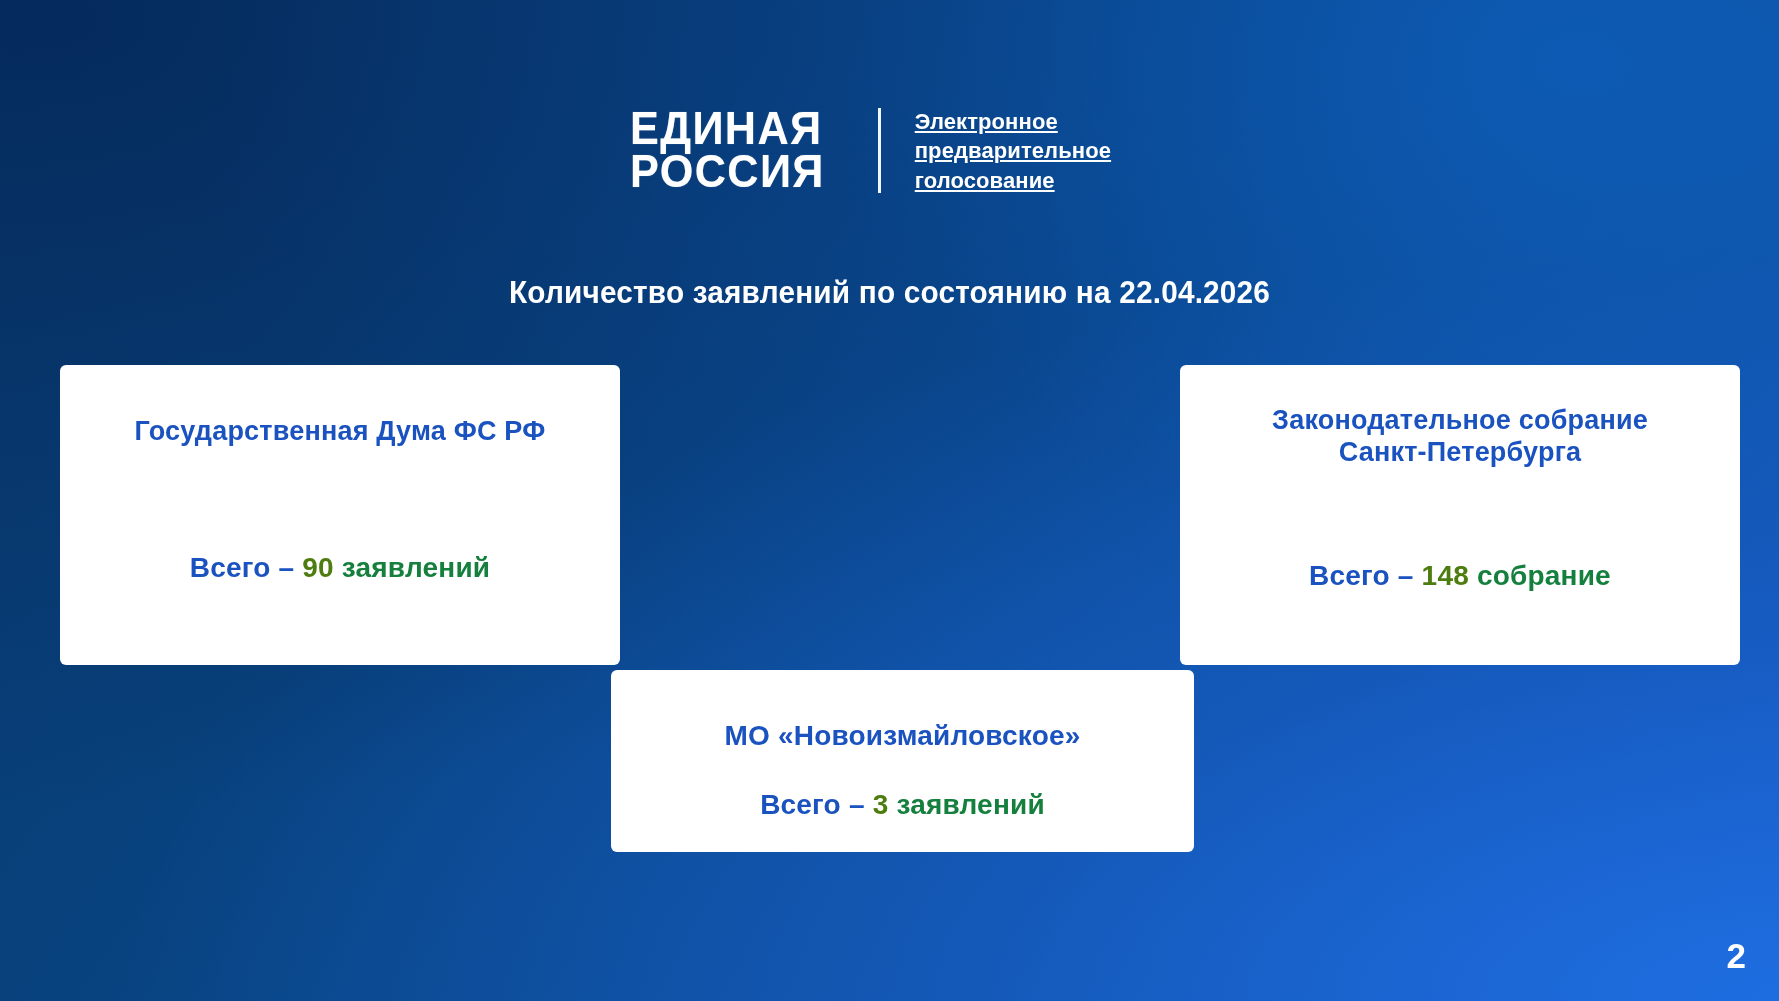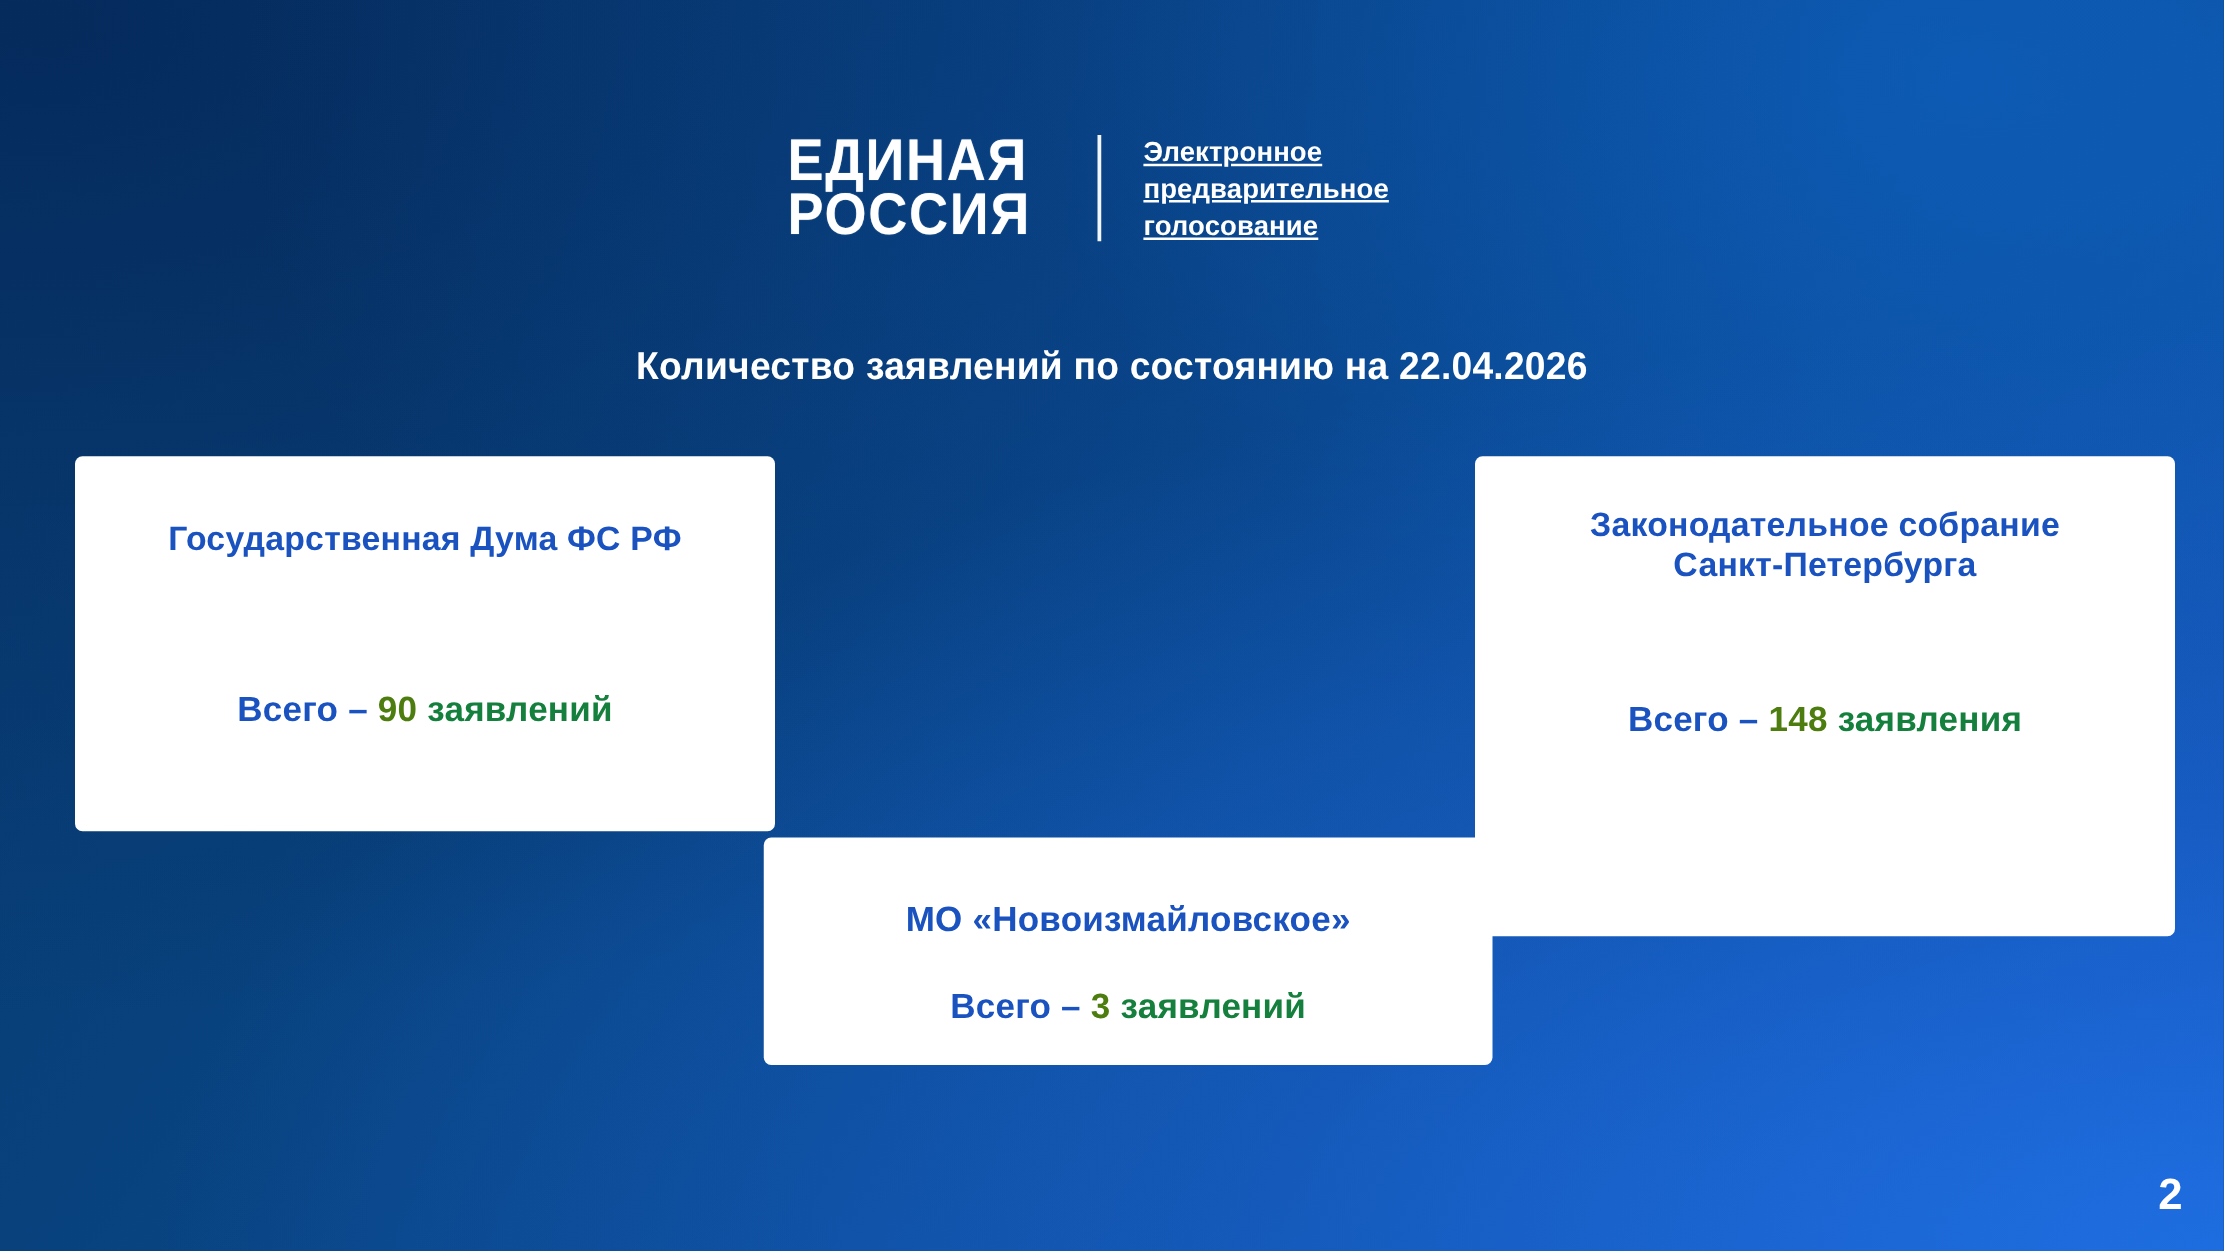--- a/index.html
+++ b/index.html
@@ -123,21 +123,21 @@
     justify-content: flex-start;
   }
   #card-gosduma .card-title { margin-top: 28px; }
   #card-gosduma .card-total { margin-top: 104px; }
 
   
   #card-zaks {
     left: 1180px;
     top: 365px;
     width: 560px;
-    height: 384px;
+    height: 300px;
   }
   #card-zaks .card-title { margin-top: 17px; }
   #card-zaks .card-total { margin-top: 90px; }
 
   
   #card-mo {
     left: 611px;
     top: 670px;
     width: 583px;
     height: 182px;
@@ -179,21 +179,21 @@
   <div class="card" id="card-gosduma">
     <div class="card-title">Государственная Дума ФС РФ</div>
     <div class="card-total"><span>Всего – </span><span class="count">90</span><span class="unit"> заявлений</span></div>
   </div>
 
   <div class="card" id="card-zaks">
     <div class="card-title">
       <div>Законодательное собрание</div>
       <div>Санкт-Петербурга</div>
     </div>
-    <div class="card-total"><span>Всего – </span><span class="count">148</span><span class="unit"> заявления</span></div>
+    <div class="card-total"><span>Всего – </span><span class="count">148</span><span class="unit"> собрание</span></div>
   </div>
 
   <div class="card" id="card-mo">
     <div class="card-title">МО «Новоизмайловское»</div>
     <div class="card-total"><span>Всего – </span><span class="count">3</span><span class="unit"> заявлений</span></div>
   </div>
 
   <div class="page-number">2</div>
 
 </div>

